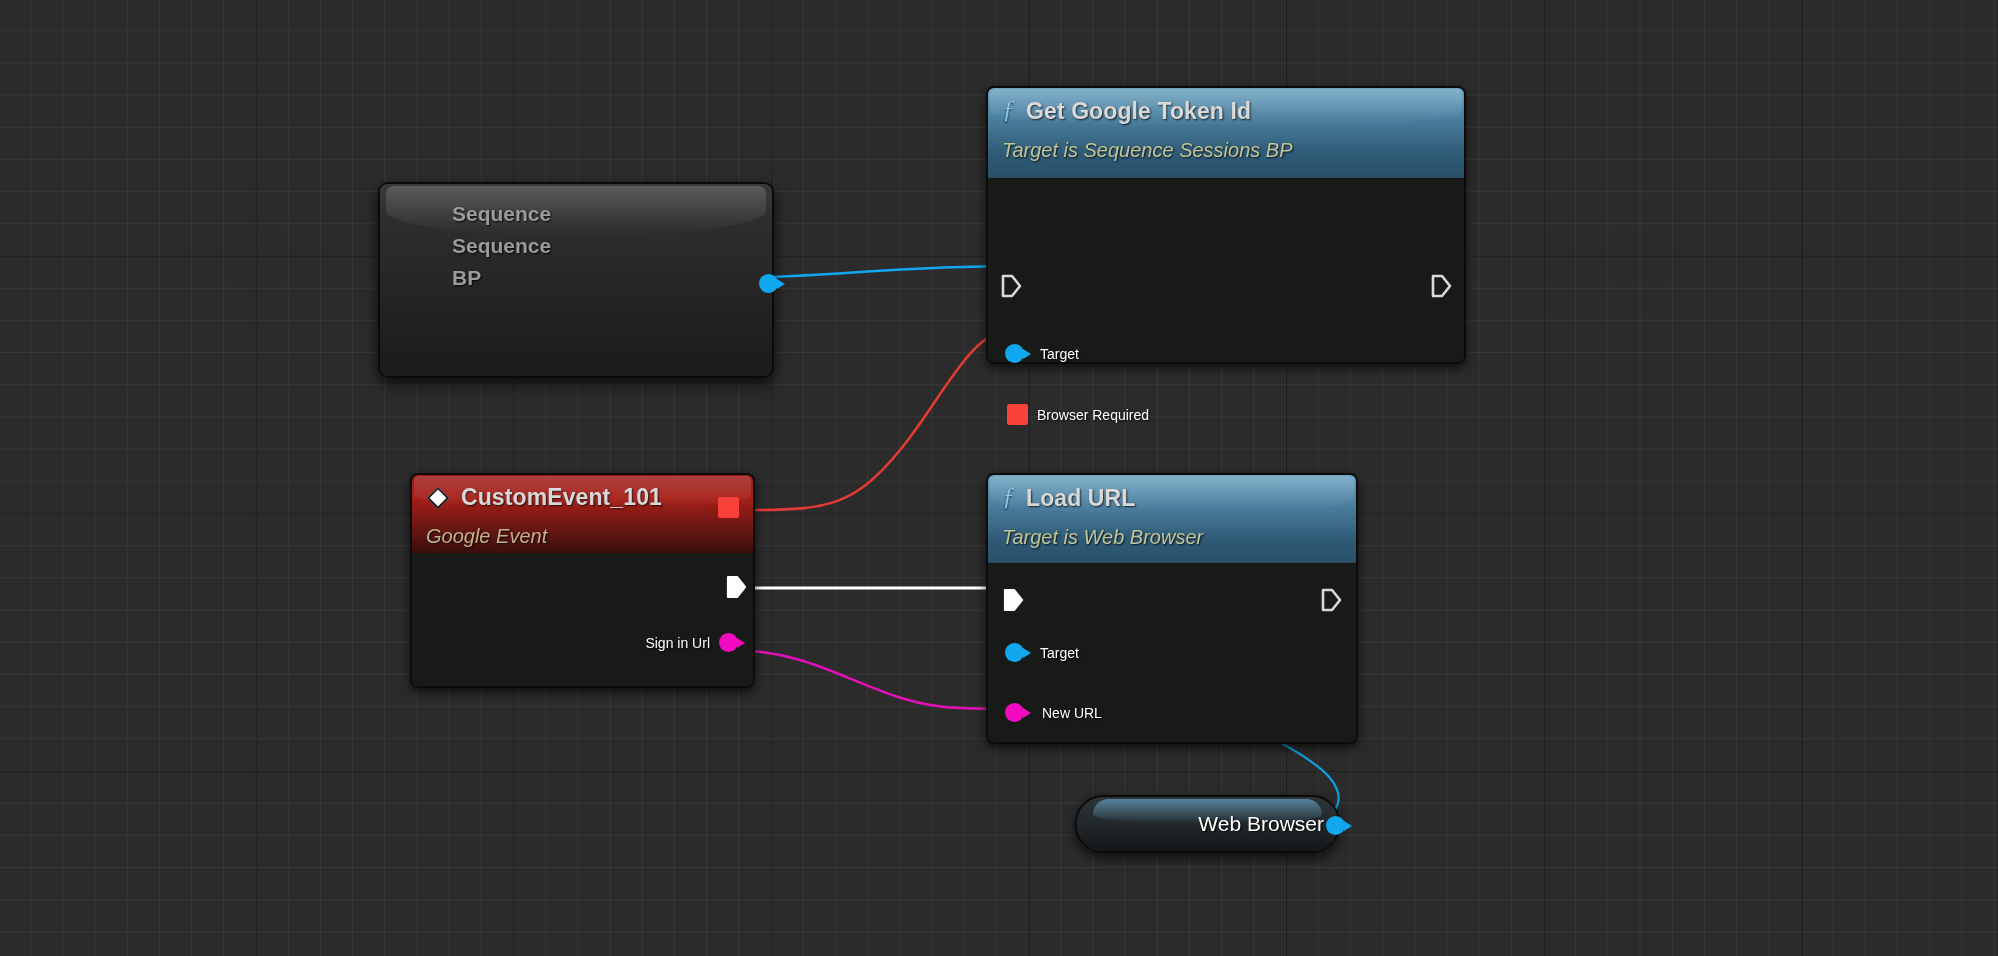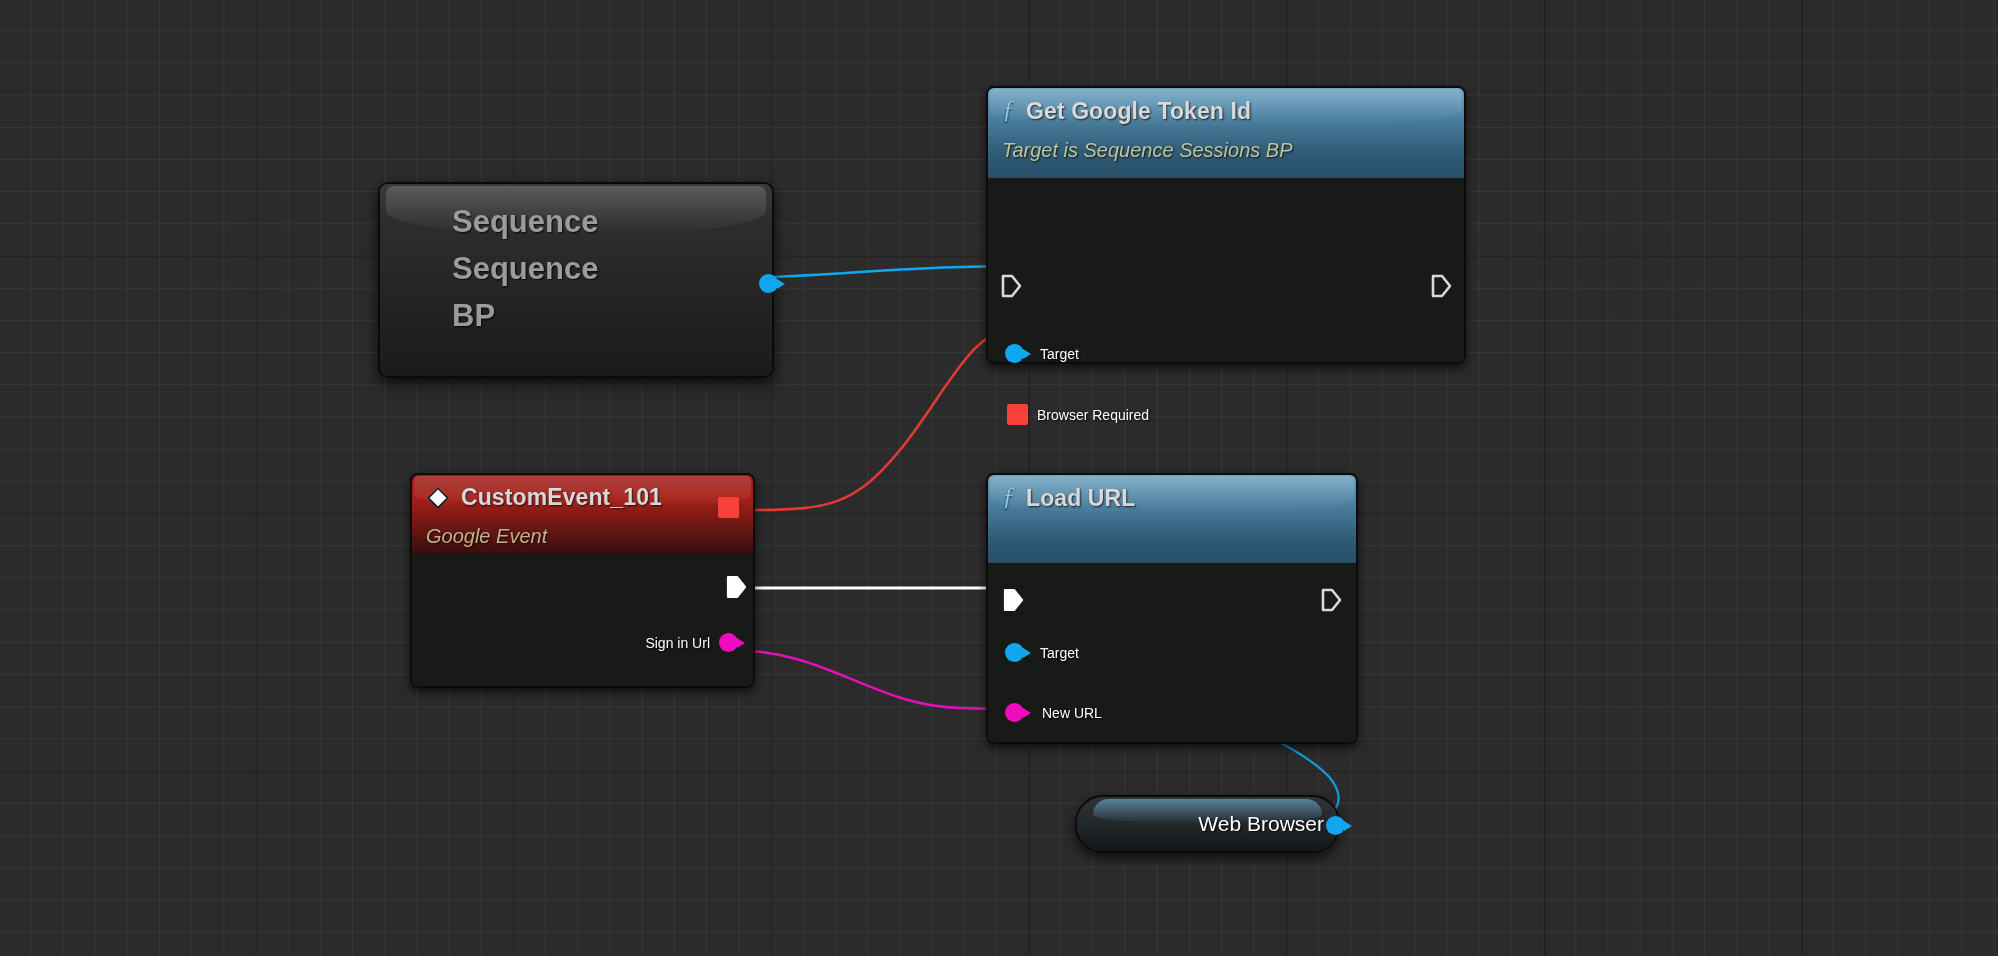--- a/index.html
+++ b/index.html
@@ -272,21 +272,21 @@
     left: 6px; right: 6px; top: 2px;
     height: 26%;
     border-radius: 8px 8px 50% 50%;
     background: linear-gradient(to bottom, rgba(255,255,255,0.17), rgba(255,255,255,0));
     pointer-events: none;
   }
   .bigvar-text {
     position: absolute;
     left: 72px;
     top: 14px;
-    font-size: 31px;
+    font-size: 21px;
     font-weight: bold;
     color: #9b9b9b;
     line-height: 1.52;
     text-shadow: 1px 1px 2px rgba(0,0,0,0.85);
   }
 </style>
 </head>
 <body>
 
 <div id="graph-canvas">
@@ -395,20 +395,21 @@
     </div>
   </div>
 
   <div class="node" style="left:986px; top:473px; width:372px; height:271px;">
     <div class="node-inner">
       <div class="node-header header-fn" style="height:88px;">
         <div class="title-row">
           <span class="fn-icon">ƒ</span>
           <span class="node-title">Load URL</span>
         </div>
+        <div class="node-subtitle">Target is Web Browser</div>
       </div>
       <div class="node-body" style="height:179px;"></div>
     </div>
 
     <div class="pin-row" style="left:14px; top:112px;">
       <span class="exec-pin">
         <svg width="22" height="26" viewBox="0 0 22 26">
           <path d="M3 3 L12 3 L20 13 L12 23 L3 23 Z" fill="#ffffff" stroke="#ffffff" stroke-width="2.2" stroke-linejoin="round"></path>
         </svg>
       </span>

